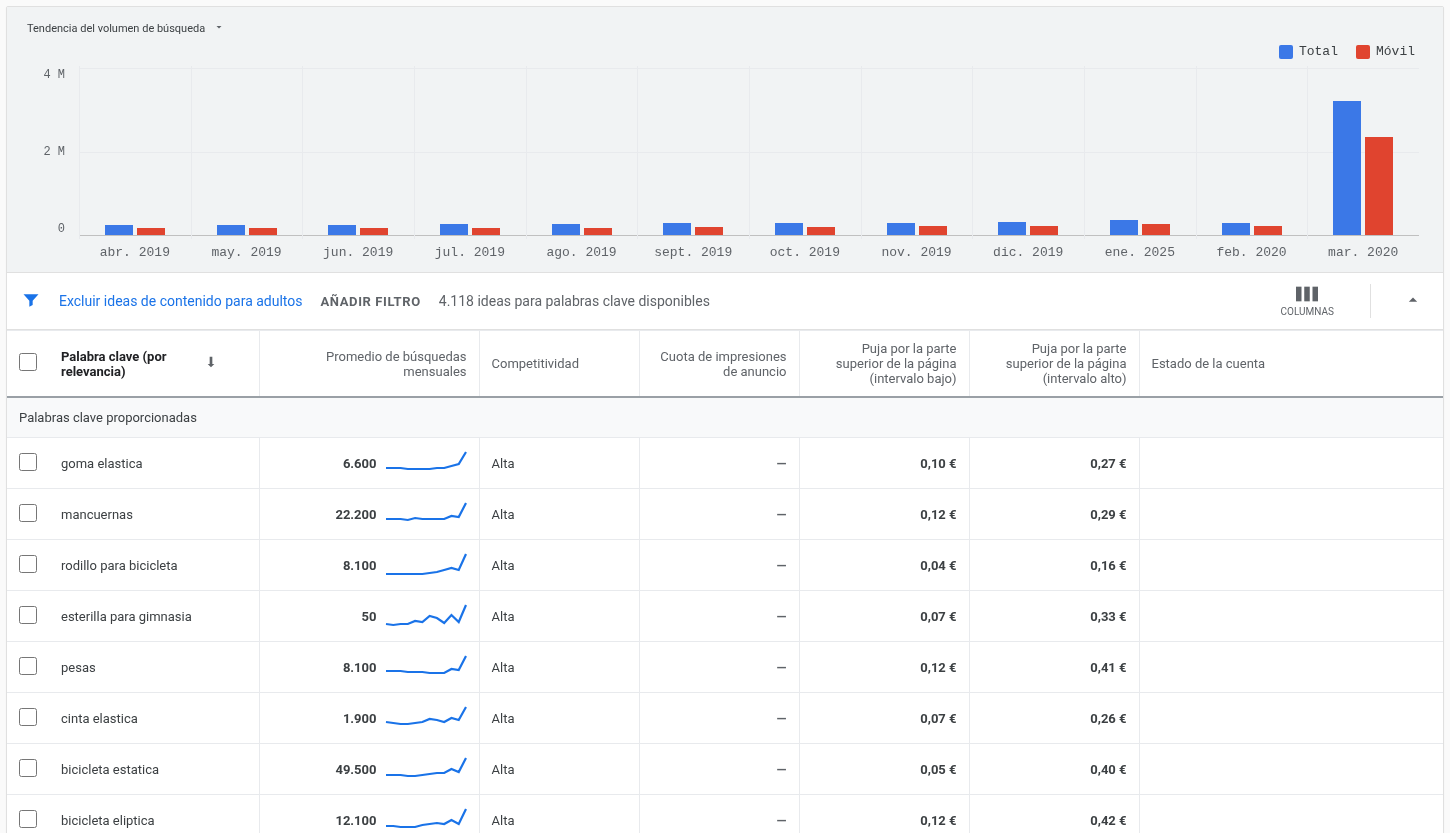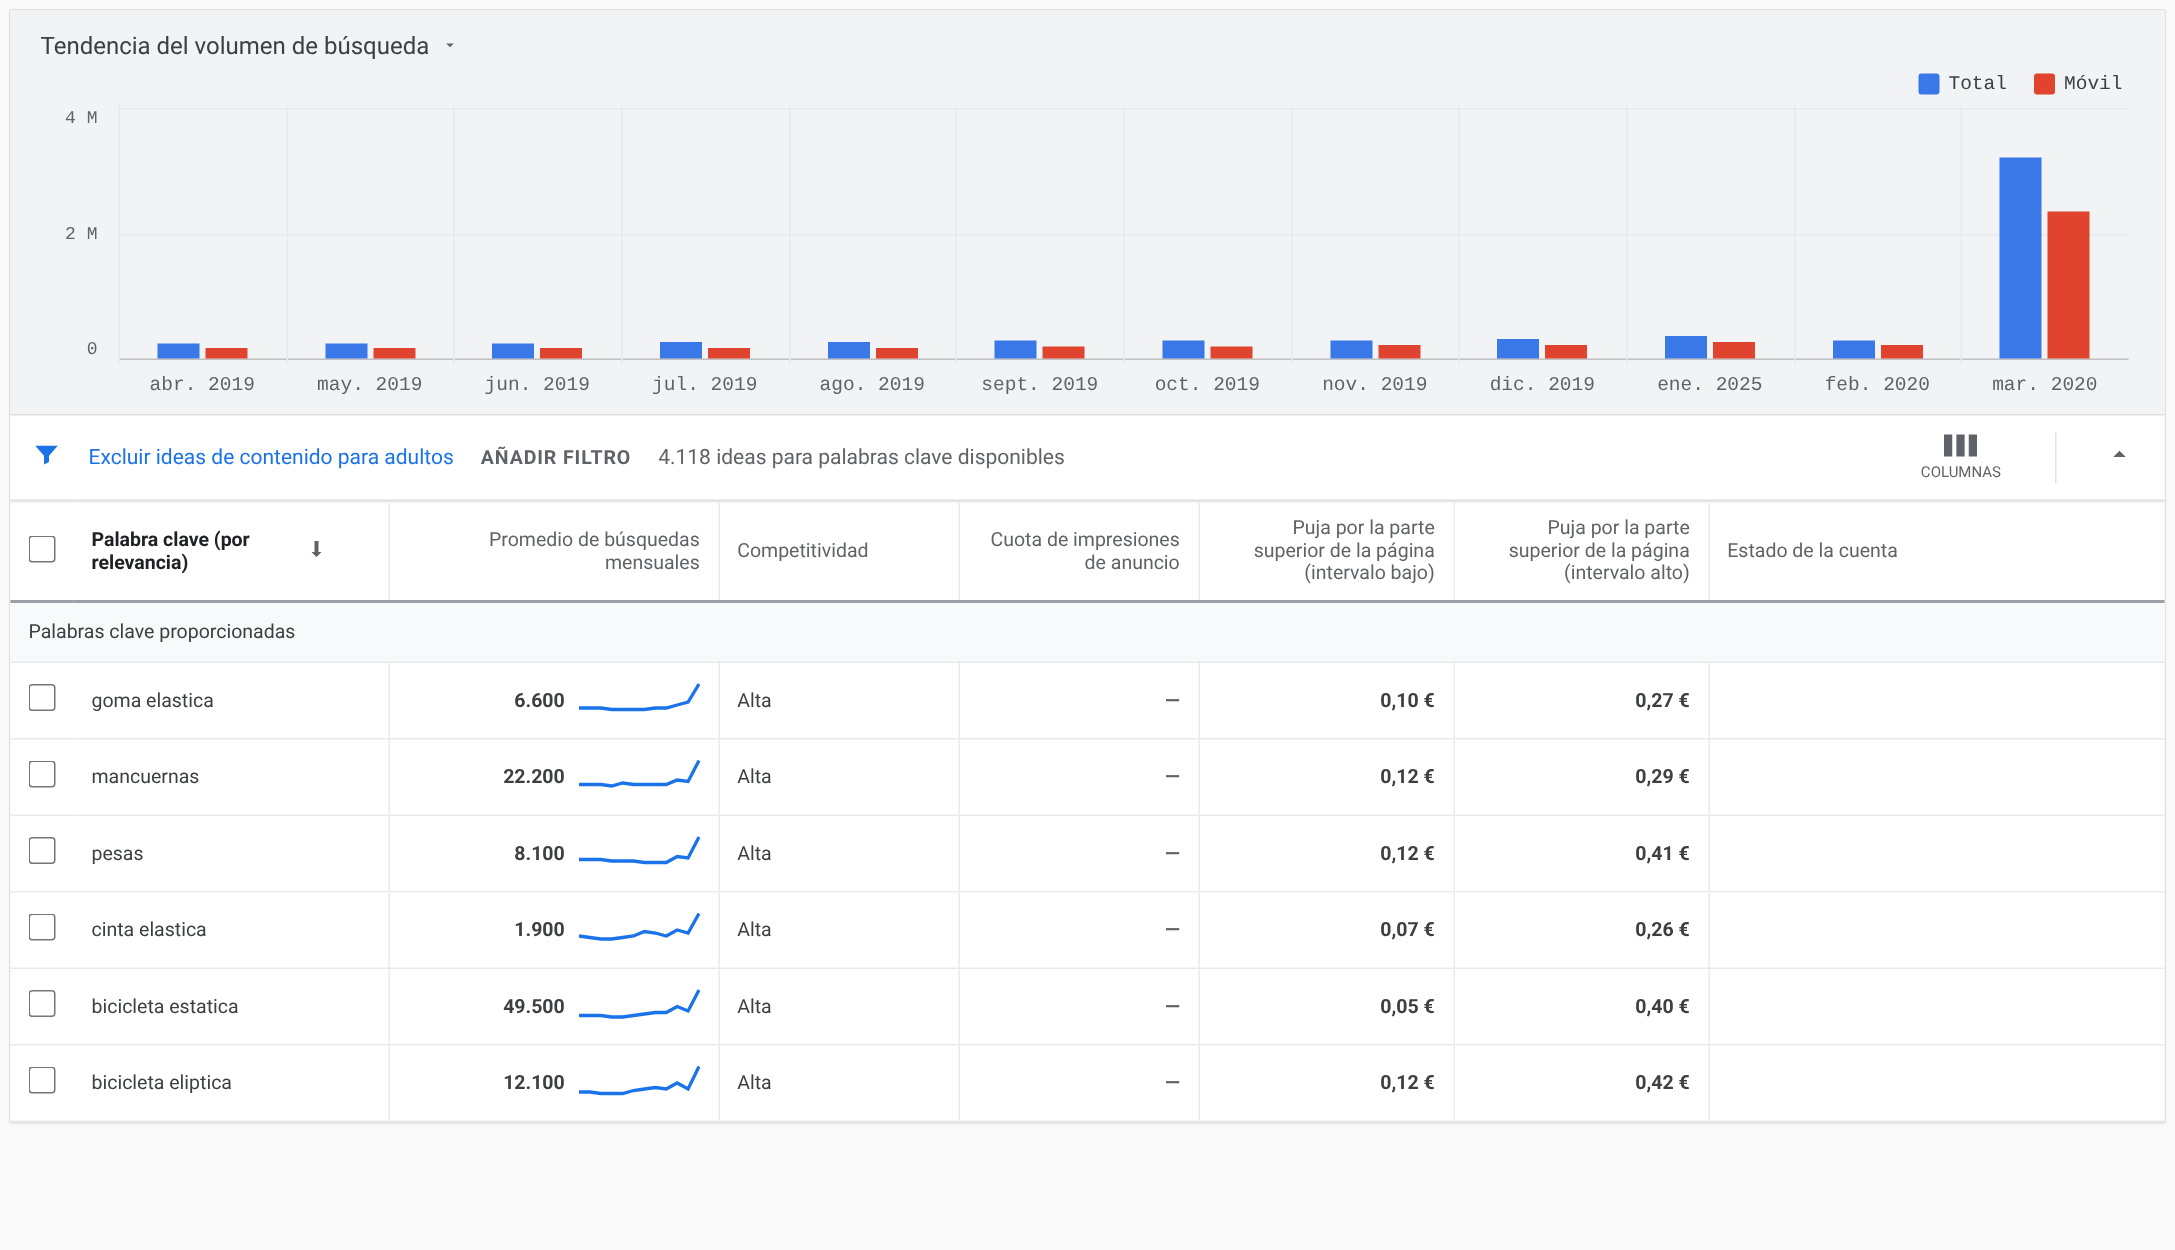--- a/index.html
+++ b/index.html
@@ -12,21 +12,21 @@
   }
   .card {
     margin: 6px;
     background: #fff;
     border: 1px solid #e0e0e0;
     border-radius: 2px;
     box-shadow: 0 1px 2px rgba(0,0,0,.04);
   }
   
   .chart-wrap { background: #f1f3f4; padding: 6px 8px 8px 8px; }
-  .chart-title-row { display: flex; align-items: center; padding: 8px 8px 4px 12px; color: #3c4043; font-size: 16px; }
+  .chart-title-row { display: flex; align-items: center; padding: 8px 8px 4px 12px; color: #3c4043; font-size: 11px; }
   .chart-title-row .drop { margin-left: 8px; color: #5f6368; }
   .chart-area { position: relative; height: 220px; margin: 4px 8px 0 8px; font-family: Liberation Mono, monospace; }
   .legend { position: absolute; top: 0; right: 12px; display: flex; gap: 18px; font-size: 13px; color: #3c4043; align-items: center; }
   .legend .item { display: flex; align-items: center; gap: 6px; }
   .swatch { width: 14px; height: 14px; display: inline-block; border-radius: 2px; }
   .ylabels { position: absolute; left: 0; top: 24px; bottom: 28px; width: 50px; display: flex; flex-direction: column; justify-content: space-between; align-items: flex-end; color: #5f6368; font-size: 12px; padding-right: 8px; }
   .plot { position: absolute; left: 56px; right: 8px; top: 24px; bottom: 28px; border-bottom: 1px solid #c0c0c0; }
   .gridline { position: absolute; left: 0; right: 0; height: 0; border-top: 1px solid #e8eaed; }
   .xbuckets { position: absolute; left: 56px; right: 8px; bottom: 4px; display: flex; }
   .xbuckets span { flex: 1; text-align: center; color: #5f6368; font-size: 13px; }
@@ -256,20 +256,54 @@
             </div>
           </td>
           <td class="vline">Alta</td>
           <td class="right vline"><span class="dash">—</span></td>
           <td class="right vline">0,12 €</td>
           <td class="right vline">0,29 €</td>
           <td class="vline"></td>
         </tr>
         <tr>
           <td class="cb"><input type="checkbox" style=""></td>
+          <td>rodillo para bicicleta</td>
+          <td class="right vline">
+            <div class="mini-cell">
+              <span>8.100</span>
+              <svg class="spark" viewBox="0 0 82 26">
+                <polyline points="1,22 8.272727272727273,22 15.545454545454547,22 22.818181818181817,22 30.090909090909093,22 37.36363636363636,22 44.63636363636363,21 51.90909090909091,20 59.18181818181819,18 66.45454545454545,16 73.72727272727272,18 81,2"></polyline>
+              </svg>
+            </div>
+          </td>
+          <td class="vline">Alta</td>
+          <td class="right vline"><span class="dash">—</span></td>
+          <td class="right vline">0,04 €</td>
+          <td class="right vline">0,16 €</td>
+          <td class="vline"></td>
+        </tr>
+        <tr>
+          <td class="cb"><input type="checkbox" style=""></td>
+          <td>esterilla para gimnasia</td>
+          <td class="right vline">
+            <div class="mini-cell">
+              <span>50</span>
+              <svg class="spark" viewBox="0 0 82 26">
+                <polyline points="1,21 8.272727272727273,22 15.545454545454547,21 22.818181818181817,21 30.090909090909093,18 37.36363636363636,19 44.63636363636363,13 51.90909090909091,15 59.18181818181819,20 66.45454545454545,12 73.72727272727272,19 81,2"></polyline>
+              </svg>
+            </div>
+          </td>
+          <td class="vline">Alta</td>
+          <td class="right vline"><span class="dash">—</span></td>
+          <td class="right vline">0,07 €</td>
+          <td class="right vline">0,33 €</td>
+          <td class="vline"></td>
+        </tr>
+        <tr>
+          <td class="cb"><input type="checkbox" style=""></td>
           <td>pesas</td>
           <td class="right vline">
             <div class="mini-cell">
               <span>8.100</span>
               <svg class="spark" viewBox="0 0 82 26">
                 <polyline points="1,17 8.272727272727273,17 15.545454545454547,17 22.818181818181817,18 30.090909090909093,18 37.36363636363636,18 44.63636363636363,19 51.90909090909091,19 59.18181818181819,19 66.45454545454545,15 73.72727272727272,16 81,2"></polyline>
               </svg>
             </div>
           </td>
           <td class="vline">Alta</td>

